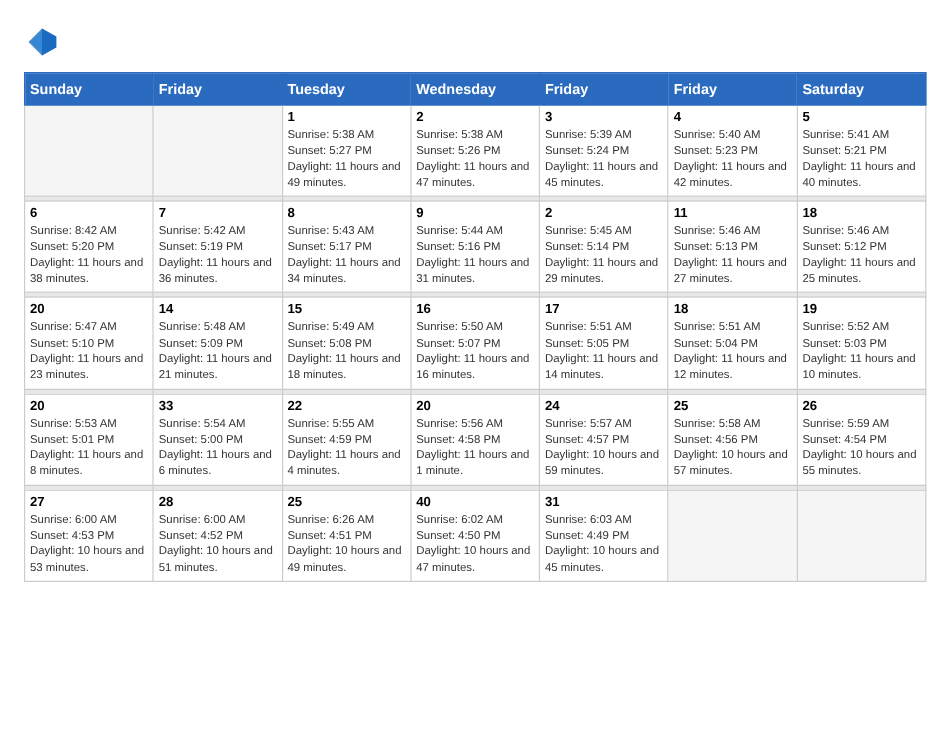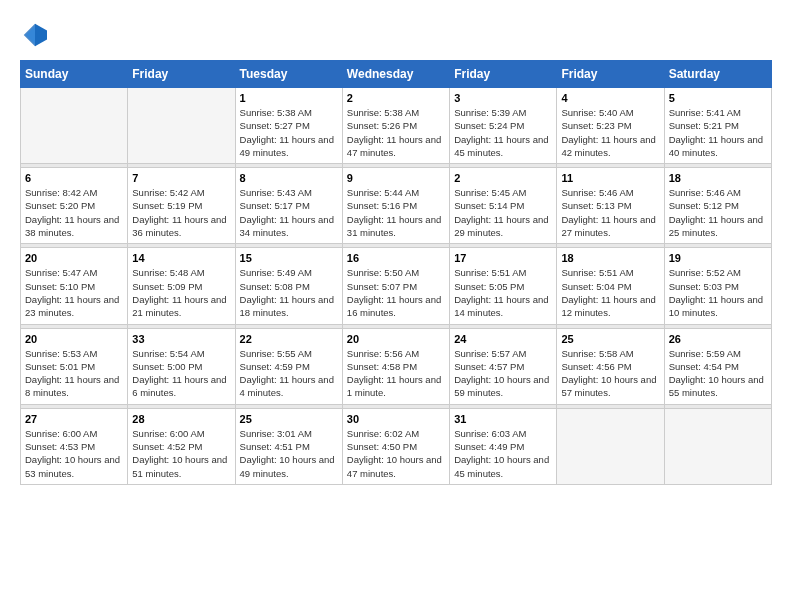--- a/index.html
+++ b/index.html
@@ -333,26 +333,26 @@
 Daylight: 10 hours and 53 minutes.</div>
         </td>
         <td>
           <span class="day-number">28</span>
           <div class="day-info">Sunrise: 6:00 AM
 Sunset: 4:52 PM
 Daylight: 10 hours and 51 minutes.</div>
         </td>
         <td>
           <span class="day-number">25</span>
-          <div class="day-info">Sunrise: 3:01 AM
+          <div class="day-info">Sunrise: 6:26 AM
 Sunset: 4:51 PM
 Daylight: 10 hours and 49 minutes.</div>
         </td>
         <td>
-          <span class="day-number">30</span>
+          <span class="day-number">40</span>
           <div class="day-info">Sunrise: 6:02 AM
 Sunset: 4:50 PM
 Daylight: 10 hours and 47 minutes.</div>
         </td>
         <td>
           <span class="day-number">31</span>
           <div class="day-info">Sunrise: 6:03 AM
 Sunset: 4:49 PM
 Daylight: 10 hours and 45 minutes.</div>
         </td>

